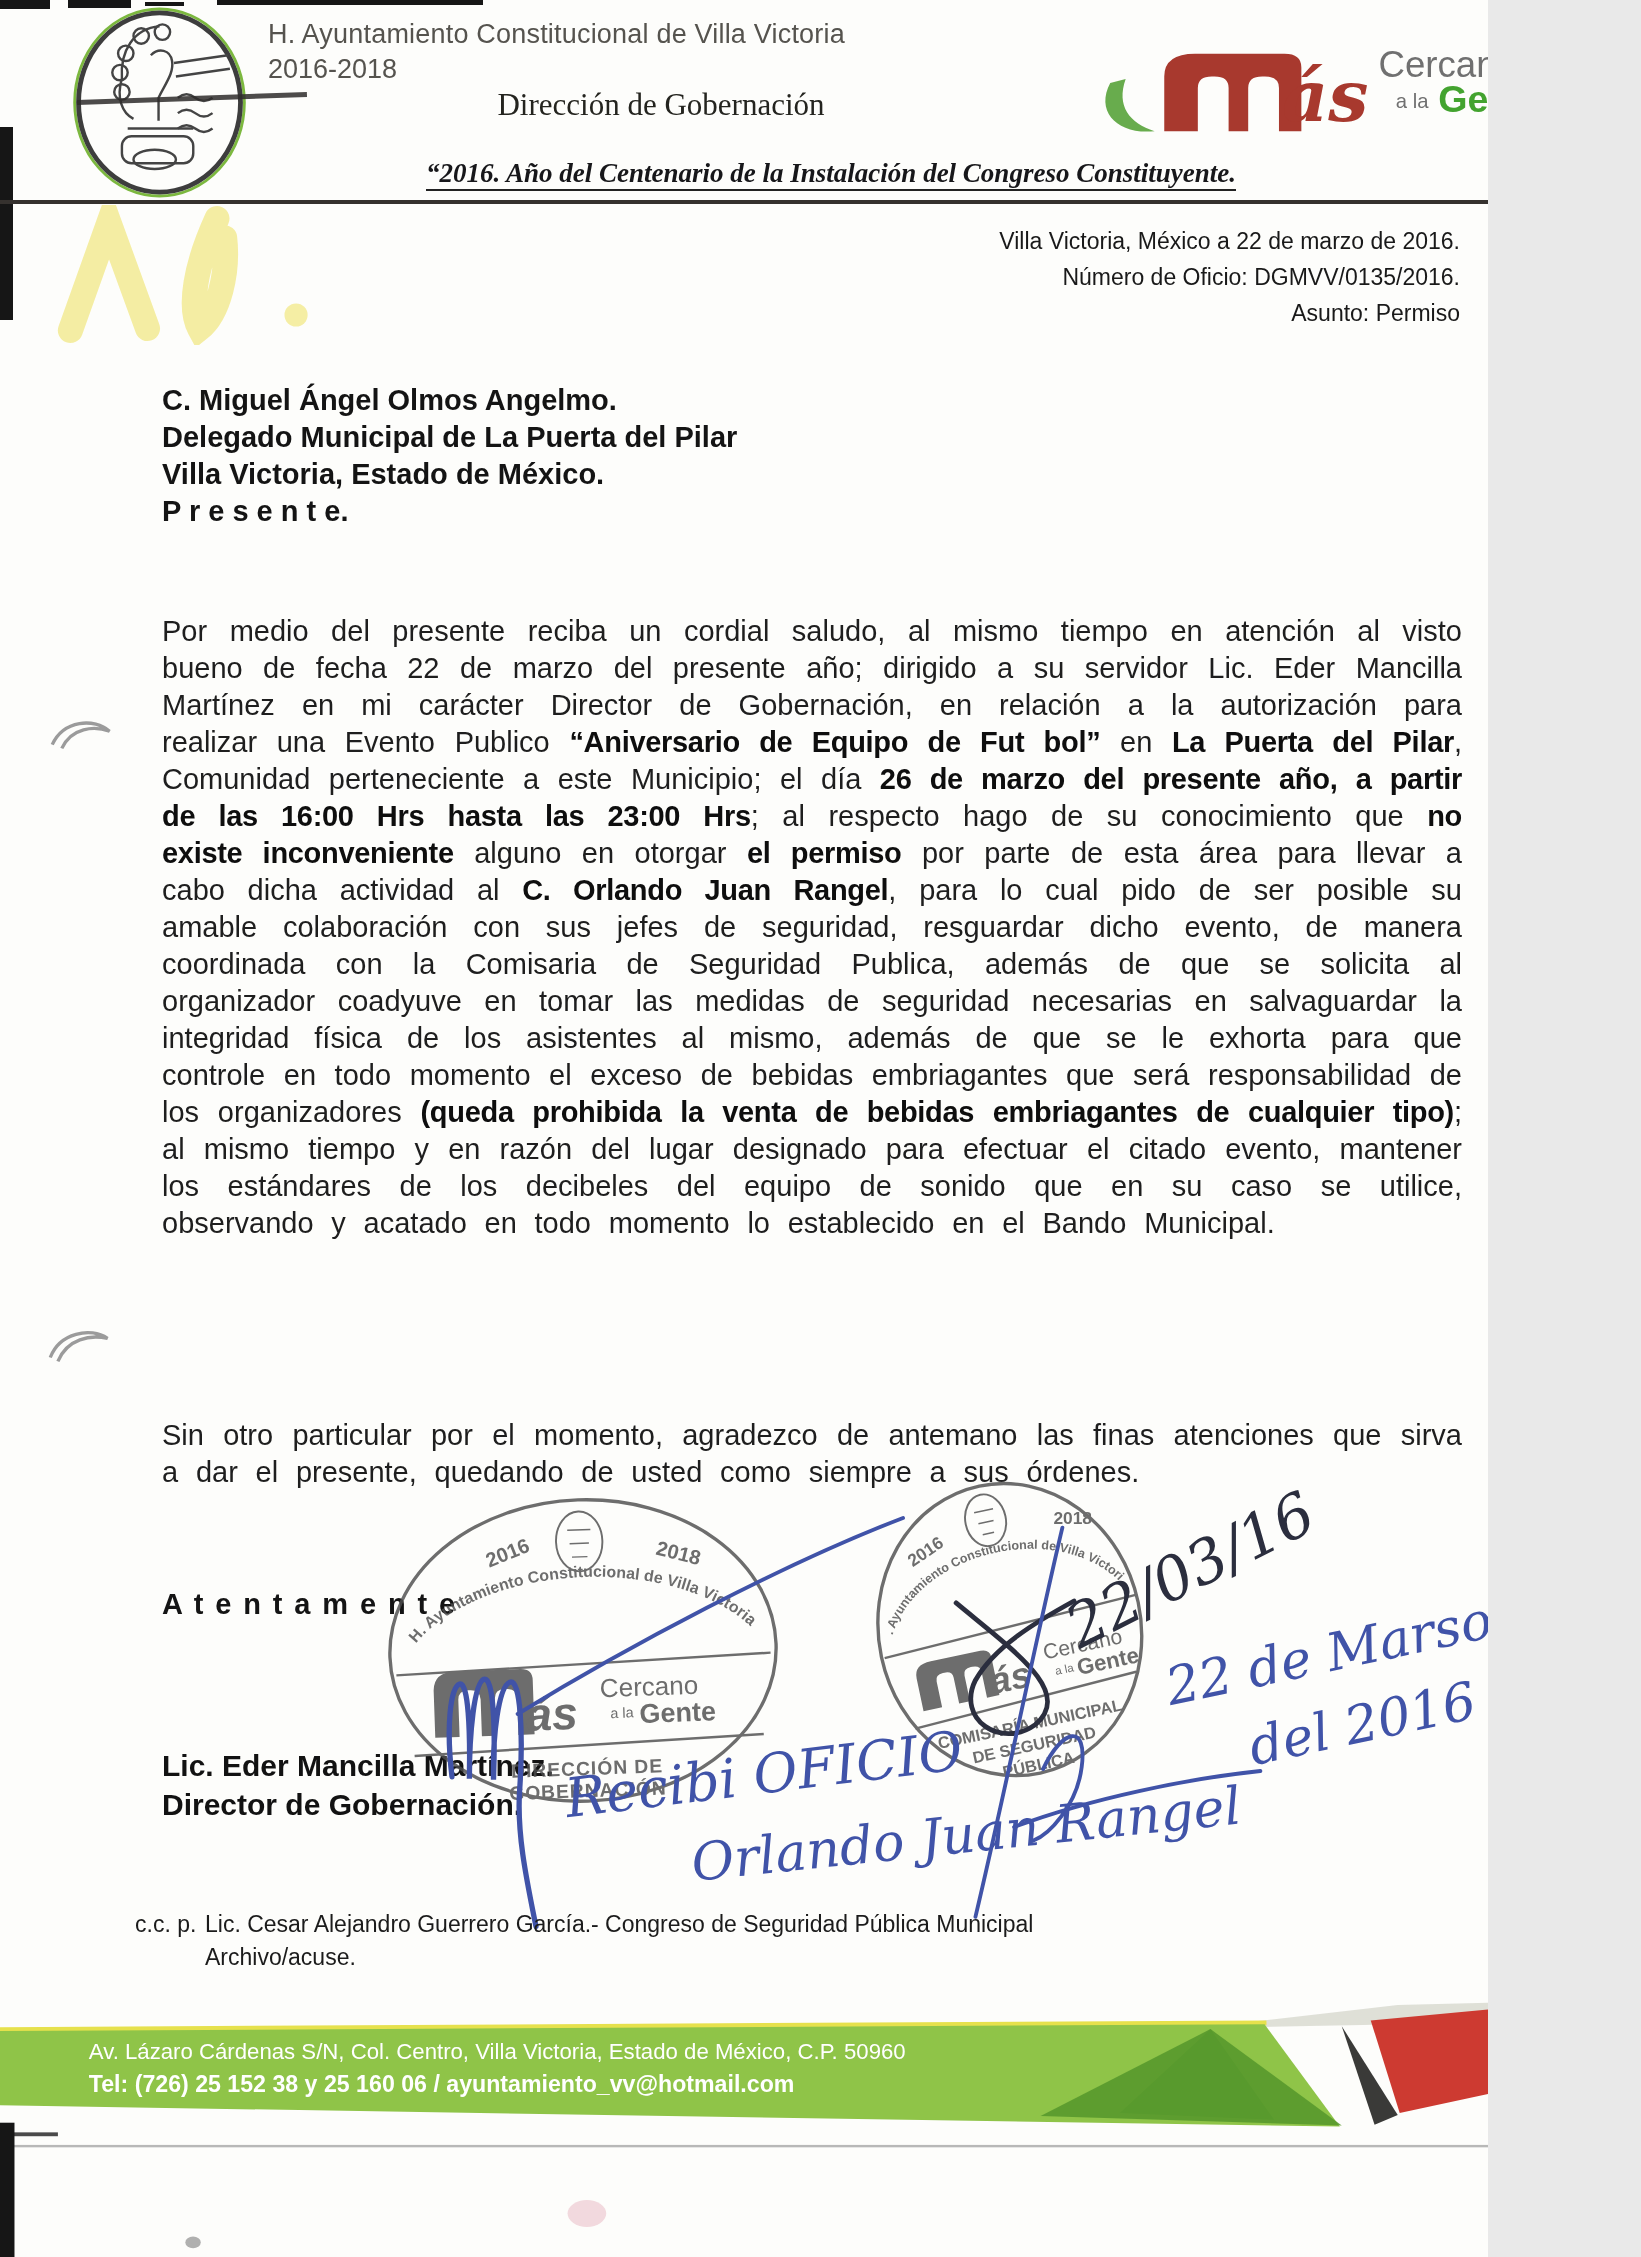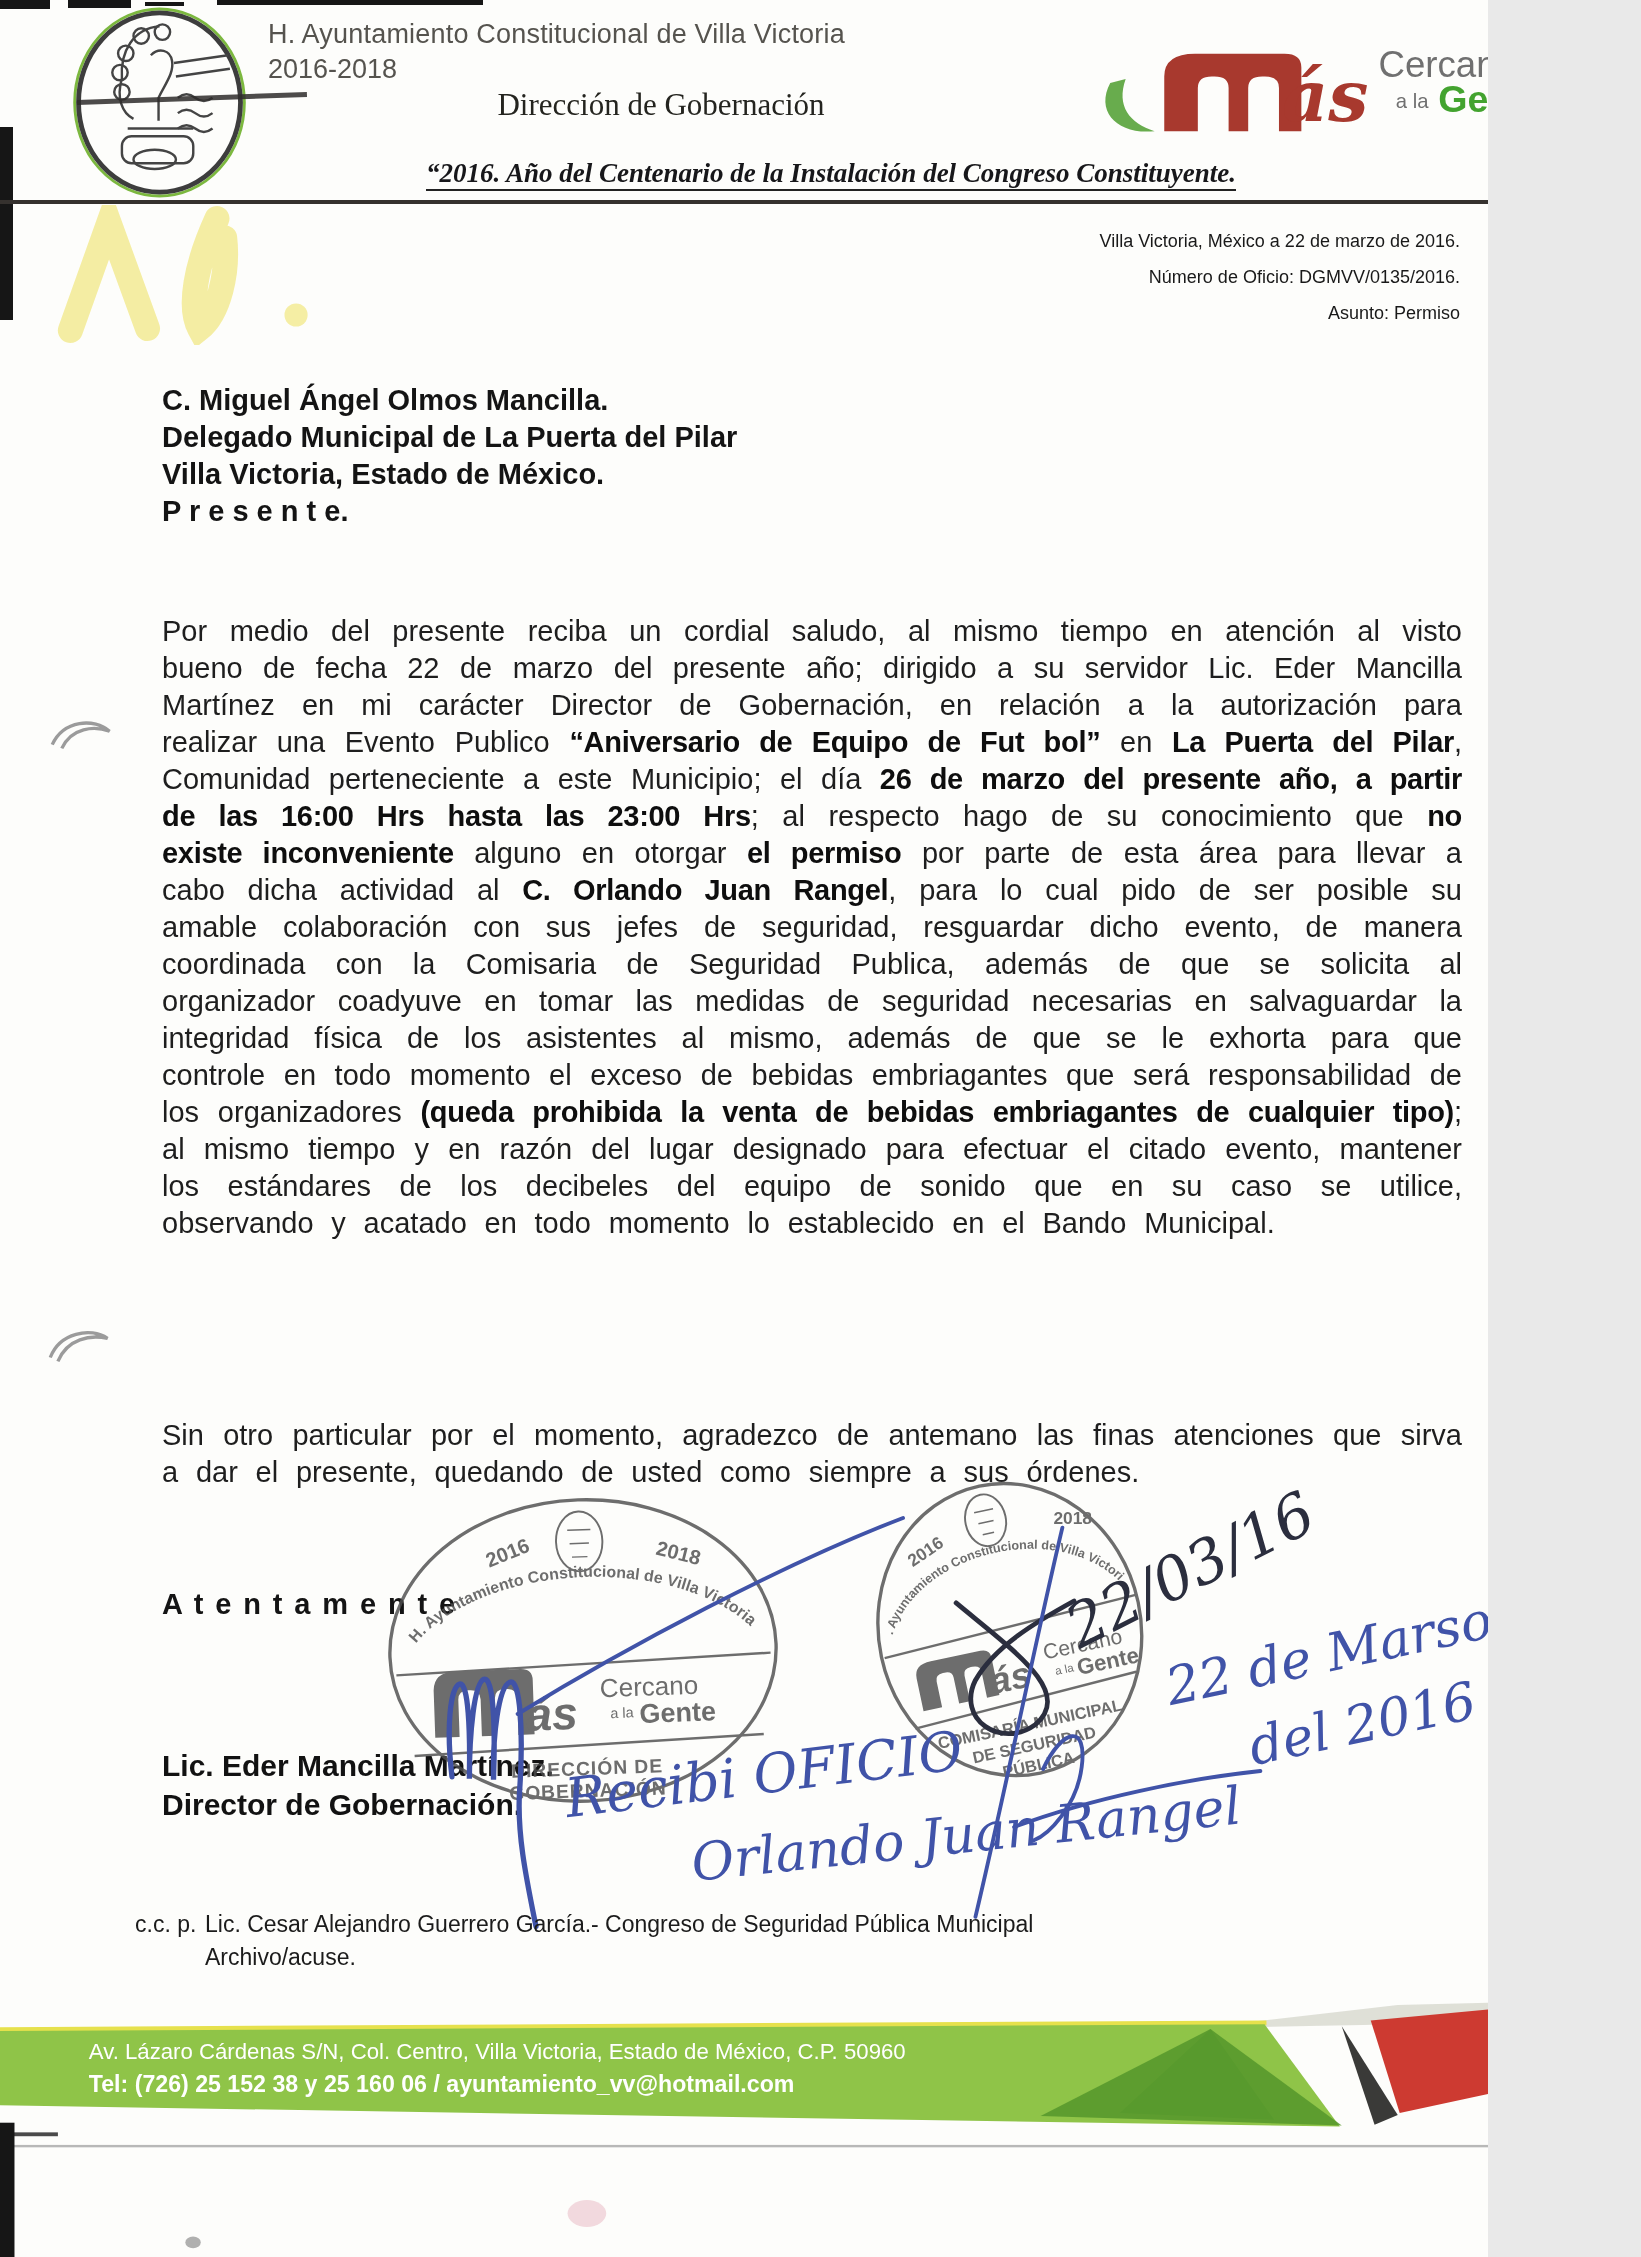--- a/index.html
+++ b/index.html
@@ -9,21 +9,21 @@
   
   .org-line{left:268px;top:19.3px;font-size:27px;color:#55534e;letter-spacing:0.2px;}
   .org-term{left:268px;top:54px;font-size:27px;color:#55534e;}
   .dept{left:386px;top:87px;width:550px;text-align:center;font-family:"Liberation Serif",serif;
         font-size:31px;color:#24241f;}
   .slogan{left:348px;top:158px;width:966px;text-align:center;font-family:"Liberation Serif",serif;
         font-style:italic;font-weight:bold;font-size:27px;color:#17171a;}
   .slogan span{border-bottom:2.9px solid #222;padding-bottom:1px;}
   .hrule{left:0;top:200px;width:1641px;height:3.9px;background:#35312e;}
   
-  .meta{left:821px;top:223px;width:639px;text-align:right;font-size:18px;line-height:36px;color:#191919;}
+  .meta{left:821px;top:223px;width:639px;text-align:right;font-size:23px;line-height:36px;color:#191919;}
   
   .recipient{left:162px;top:382px;font-size:29px;font-weight:bold;line-height:37px;color:#141414;}
   
   .body-par{position:absolute;left:162px;width:1300px;margin:0;text-align:justify;
         font-size:29px;line-height:37px;word-spacing:9.7px;color:#1e1e1e;}
   .p1{top:577px;margin-top:36px;}
   .p2{top:1417px;}
   .b{font-weight:bold;color:#0e0e0e;letter-spacing:-0.3px;}
   
   .atent{left:162px;top:1588px;font-size:29px;font-weight:bold;color:#141414;letter-spacing:1.9px;}
@@ -113,21 +113,21 @@
     <path d="M4,20 C10,6 18,9 22,17 C26,25 33,23 38,12" stroke="#c07a72" stroke-width="3.5" fill="none"></path>
   </svg>
 
   <div class="abs meta">
     <div>Villa Victoria, México a 22 de marzo de 2016.</div>
     <div>Número de Oficio: DGMVV/0135/2016.</div>
     <div>Asunto: Permiso</div>
   </div>
 
   <div class="abs recipient">
-    <div>C. Miguel Ángel Olmos Mancilla.</div>
+    <div>C. Miguel Ángel Olmos Angelmo.</div>
     <div>Delegado Municipal de La Puerta del Pilar</div>
     <div>Villa Victoria, Estado de México.</div>
     <div>P r e s e n t e.</div>
   </div>
 
   <svg class="abs" style="left:46px;top:714px;" width="87" height="43" viewBox="0 0 90 45">
     <path d="M6,32 C18,6 50,4 66,18 C50,12 26,14 16,36" stroke="#9b9b9b" stroke-width="3.5" fill="none"></path>
   </svg>
   <svg class="abs" style="left:44px;top:1325px;" width="87" height="43" viewBox="0 0 90 45">
     <path d="M6,34 C16,8 48,2 66,14 C48,10 24,14 14,38" stroke="#9b9b9b" stroke-width="3.5" fill="none"></path>

